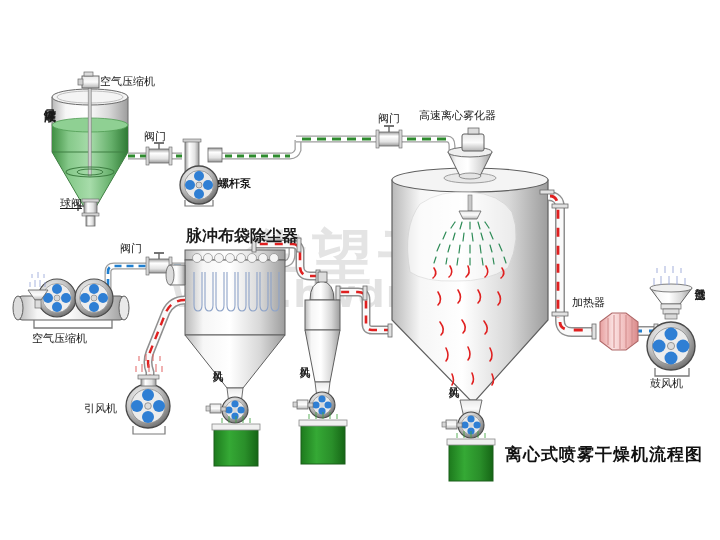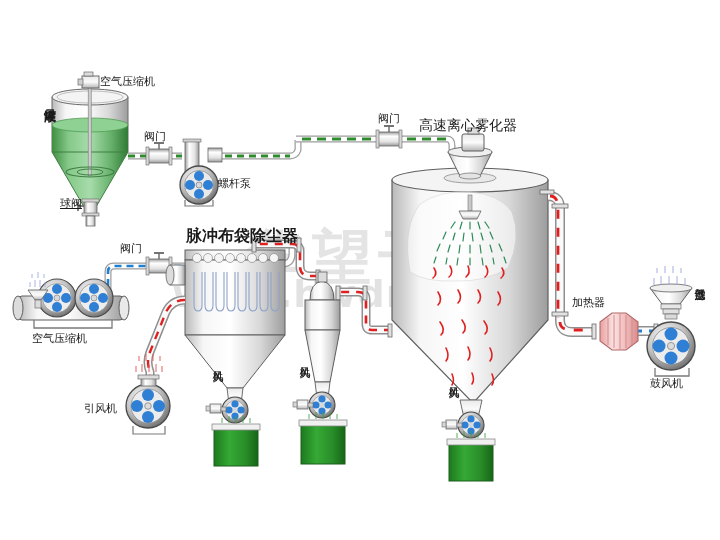--- a/index.html
+++ b/index.html
@@ -574,28 +574,29 @@
         <line x1="485" y1="433" x2="485" y2="438"></line>
       </g>
     </g>
 
   </svg>
 
   <div class="lbl" style="left:100px;top:76px;font-size:11px;">空气压缩机</div>
   <div class="lbl vert" style="left:44px;top:100px;font-size:12px;font-weight:bold;">母液罐</div>
   <div class="lbl" style="left:60px;top:198px;font-size:11px;text-decoration:underline;">球阀</div>
   <div class="lbl" style="left:144px;top:131px;font-size:11px;">阀门</div>
-  <div class="lbl" style="left:218px;top:178px;font-size:11px;">螺杆泵</div>
+  <div class="lbl" style="left:218px;top:178px;font-size:11px;font-weight:bold;">螺杆泵</div>
   <div class="lbl" style="left:378px;top:113px;font-size:11px;">阀门</div>
-  <div class="lbl" style="left:419px;top:118px;font-size:14px;">高速离心雾化器</div>
+  <div class="lbl" style="left:419px;top:110px;font-size:11px;">高速离心雾化器</div>
   <div class="lbl" style="left:186px;top:228px;font-size:16px;font-weight:bold;">脉冲布袋除尘器</div>
   <div class="lbl" style="left:120px;top:243px;font-size:11px;">阀门</div>
   <div class="lbl" style="left:32px;top:333px;font-size:11px;">空气压缩机</div>
   <div class="lbl" style="left:84px;top:403px;font-size:11px;">引风机</div>
   <div class="lbl vert" style="left:212px;top:362px;font-size:11px;">关风机</div>
   <div class="lbl vert" style="left:299px;top:358px;font-size:11px;">关风机</div>
   <div class="lbl vert" style="left:448px;top:378px;font-size:11px;">关风机</div>
   <div class="lbl" style="left:572px;top:297px;font-size:11px;">加热器</div>
   <div class="lbl vert" style="left:694px;top:280px;font-size:11px;">空气过滤器</div>
   <div class="lbl" style="left:650px;top:378px;font-size:11px;">鼓风机</div>
 
+  <div class="title" style="left:505px;top:443px;">离心式喷雾干燥机流程图</div>
 
 </div>
 
 </body></html>

